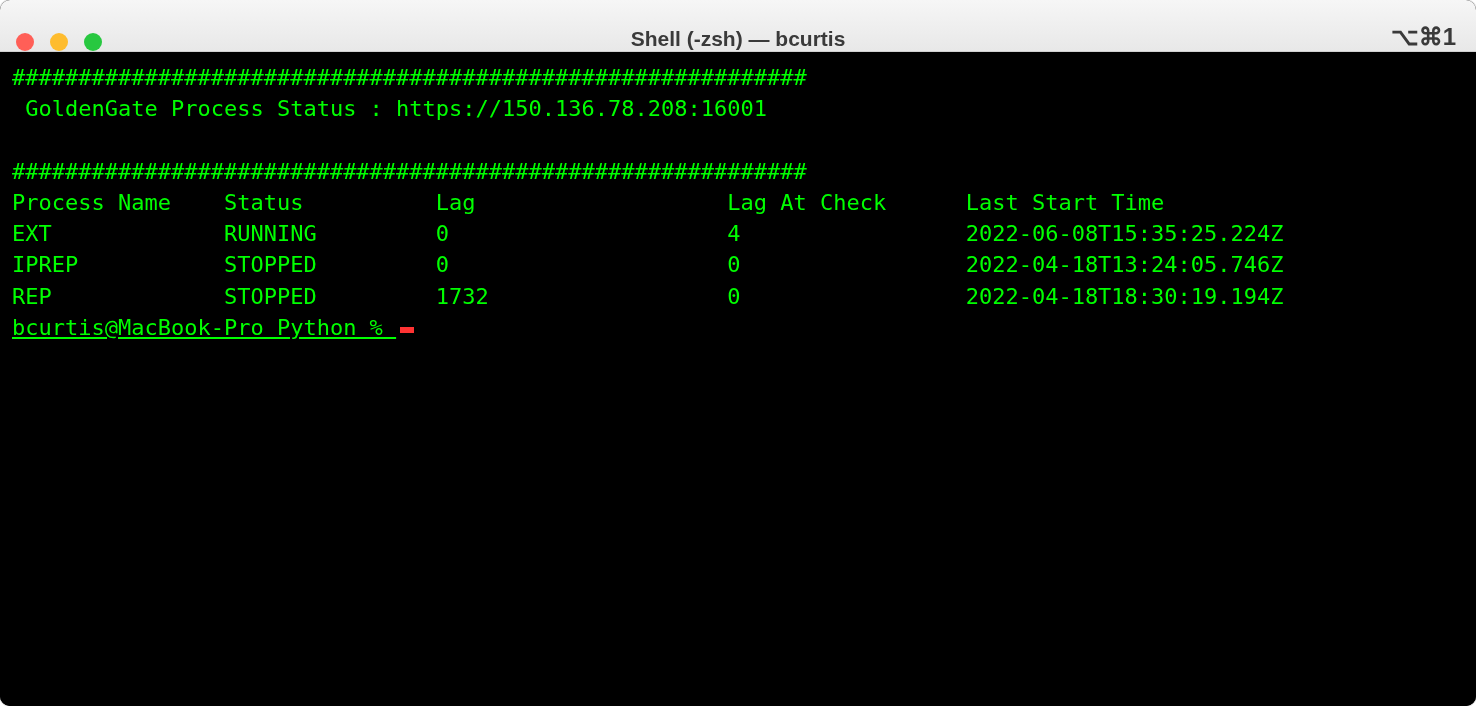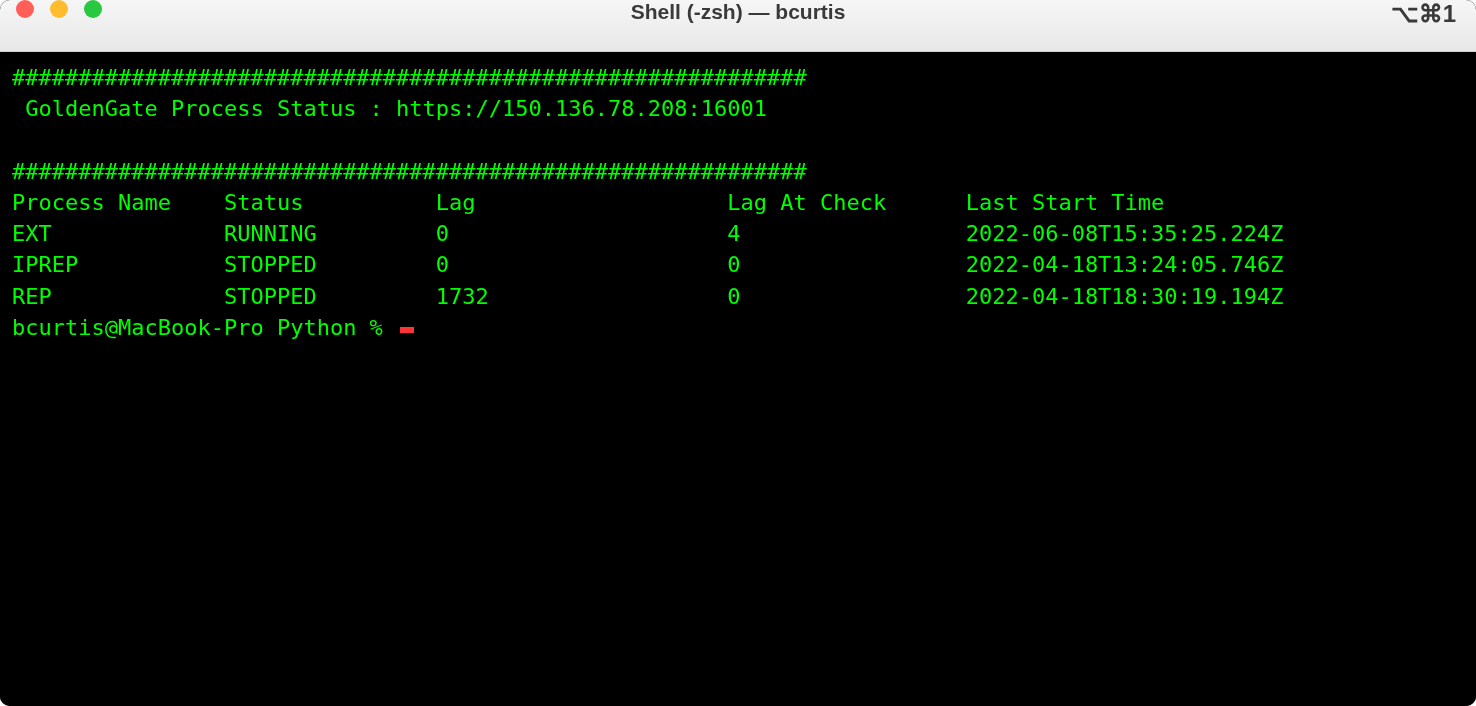--- a/index.html
+++ b/index.html
@@ -23,21 +23,21 @@
       overflow: hidden;
       background: #000;
       box-shadow: 0 0 0 1px rgba(0,0,0,0.1);
     }
     
     .titlebar {
       height: 52px;
       background: linear-gradient(to bottom, #f6f6f6, #e8e8e8);
       border-bottom: 1px solid #d0d0d0;
       display: flex;
-      align-items: flex-start;
+      align-items: flex-end;
       padding: 0 16px;
       position: relative;
     }
     
     .traffic-lights {
       display: flex;
       gap: 16px;
       align-items: center;
     }
     
@@ -93,20 +93,21 @@
       height: 6px;
       background: #ff3333;
       vertical-align: baseline;
       margin-left: 4px;
       position: relative;
       top: -2px;
     }
     
     .prompt-line {
       display: inline;
+      text-decoration: underline;
     }
   </style>
 </head>
 <body>
 
 <div class="window">
   <div class="titlebar">
     <div class="traffic-lights">
       <div class="traffic-light close"></div>
       <div class="traffic-light minimize"></div>

